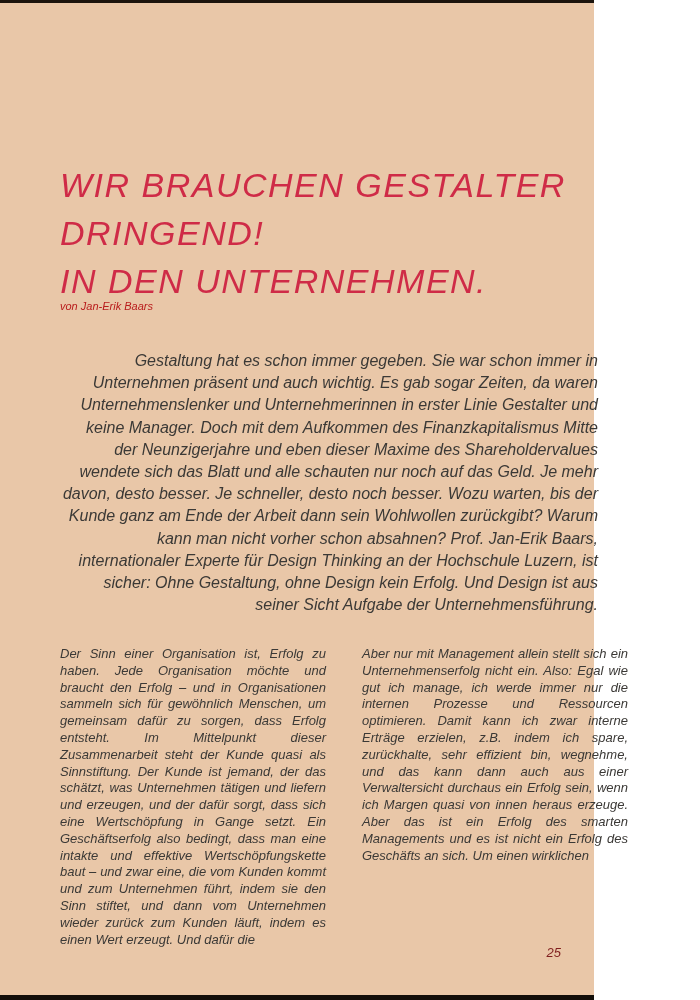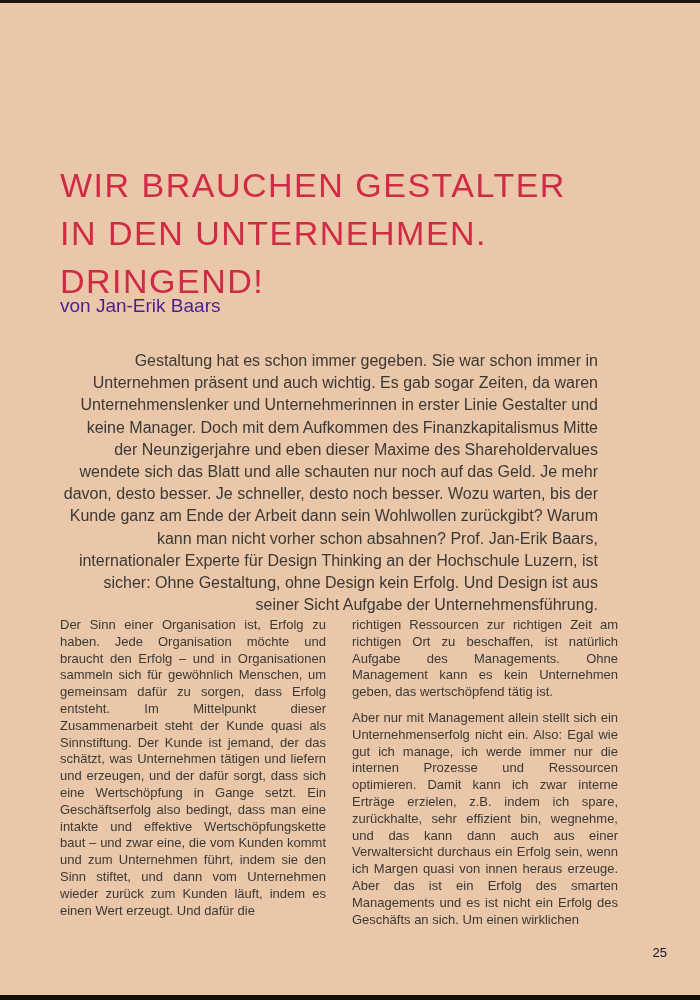--- a/index.html
+++ b/index.html
@@ -7,24 +7,25 @@
     padding: 0;
   }
   body {
     width: 700px;
     height: 1000px;
     font-family: "Liberation Sans", sans-serif;
     overflow: hidden;
   }
   .page {
     position: relative;
-    width: 700px;
+    width: 594px;
     height: 1000px;
     background: #e9c7a8;
     color: #3b3936;
+    font-style: italic;
   }
   .edge-bar {
     position: absolute;
     left: 0;
     width: 100%;
     background: #1c140d;
   }
   .edge-bar.top { top: 0; height: 3px; }
   .edge-bar.bottom { bottom: 0; height: 5px; background: #130e09; }
 
@@ -37,43 +38,43 @@
     line-height: 48px;
     font-weight: 300;
     letter-spacing: 1.5px;
     white-space: nowrap;
   }
 
   .byline {
     position: absolute;
     left: 60px;
     top: 297px;
-    font-size: 19px;
+    font-size: 11px;
     line-height: 18px;
-    color: #4c1d95;
+    color: #b91c1c;
   }
 
   .intro {
     position: absolute;
     left: 60px;
     top: 350px;
     width: 538px;
     font-size: 16px;
     line-height: 22.2px;
     color: #3b3936;
     text-align: right;
   }
 
   .columns {
     position: absolute;
     left: 60px;
-    top: 617px;
+    top: 646px;
     width: 558px;
     display: flex;
-    gap: 26px;
+    gap: 36px;
   }
   .column {
     width: 266px;
     flex: 0 0 266px;
     font-size: 13px;
     line-height: 16.8px;
     text-align: justify;
     hyphens: auto;
     -webkit-hyphens: auto;
     color: #3b3936;
@@ -84,46 +85,45 @@
   .column p + p {
     margin-top: 9px;
   }
 
   .page-number {
     position: absolute;
     top: 945px;
     right: 33px;
     font-size: 13px;
     line-height: 16px;
-    color: #0f172a;
+    color: #7f1d1d;
   }
 </style>
 </head>
 <body>
 
 <div class="page">
 
   <div class="edge-bar top"></div>
 
   <h1 class="headline">
     <div>WIR BRAUCHEN GESTALTER</div>
+    <div>DRINGEND!</div>
     <div>IN DEN UNTERNEHMEN.</div>
-    <div>DRINGEND!</div>
   </h1>
 
   <div class="byline">von Jan-Erik Baars</div>
 
   <div class="intro">Gestaltung hat es schon immer gegeben. Sie war schon immer in Unternehmen präsent und auch wichtig. Es gab sogar Zeiten, da waren Unternehmenslenker und Unternehmerinnen in erster Linie Gestalter und keine Manager. Doch mit dem Aufkommen des Finanzkapitalismus Mitte der Neunzigerjahre und eben dieser Maxime des Shareholdervalues wendete sich das Blatt und alle schauten nur noch auf das Geld. Je mehr davon, desto besser. Je schneller, desto noch besser. Wozu warten, bis der Kunde ganz am Ende der Arbeit dann sein Wohlwollen zurückgibt? Warum kann man nicht vorher schon absahnen? Prof. Jan-Erik Baars, internationaler Experte für Design Thinking an der Hochschule Luzern, ist sicher: Ohne Gestaltung, ohne Design kein Erfolg. Und Design ist aus seiner Sicht Aufgabe der Unternehmensführung.</div>
 
   <div class="columns">
     <div class="column">
       <p>Der Sinn einer Organisation ist, Erfolg zu haben. Jede Organisation möchte und braucht den Erfolg – und in Organisationen sammeln sich für gewöhnlich Menschen, um gemeinsam dafür zu sorgen, dass Erfolg entsteht. Im Mittelpunkt dieser Zusammenarbeit steht der Kunde quasi als Sinnstiftung. Der Kunde ist jemand, der das schätzt, was Unternehmen tätigen und liefern und erzeugen, und der dafür sorgt, dass sich eine Wertschöpfung in Gange setzt. Ein Geschäftserfolg also bedingt, dass man eine intakte und effektive Wertschöpfungskette baut – und zwar eine, die vom Kunden kommt und zum Unternehmen führt, indem sie den Sinn stiftet, und dann vom Unternehmen wieder zurück zum Kunden läuft, indem es einen Wert erzeugt. Und dafür die</p>
     </div>
     <div class="column">
-      <p>richtigen Ressourcen zur richtigen Zeit am richtigen Ort zu beschaffen, ist natürlich Aufgabe des Managements. Ohne Management kann es kein Unternehmen geben, das wertschöpfend tätig ist.</p>
       <p>Aber nur mit Management allein stellt sich ein Unternehmenserfolg nicht ein. Also: Egal wie gut ich manage, ich werde immer nur die internen Prozesse und Ressourcen optimieren. Damit kann ich zwar interne Erträge erzielen, z.B. indem ich spare, zurückhalte, sehr effizient bin, wegnehme, und das kann dann auch aus einer Verwaltersicht durchaus ein Erfolg sein, wenn ich Margen quasi von innen heraus erzeuge. Aber das ist ein Erfolg des smarten Managements und es ist nicht ein Erfolg des Geschäfts an sich. Um einen wirklichen</p>
     </div>
   </div>
 
   <div class="page-number">25</div>
 
   <div class="edge-bar bottom"></div>
 
 </div>
 

